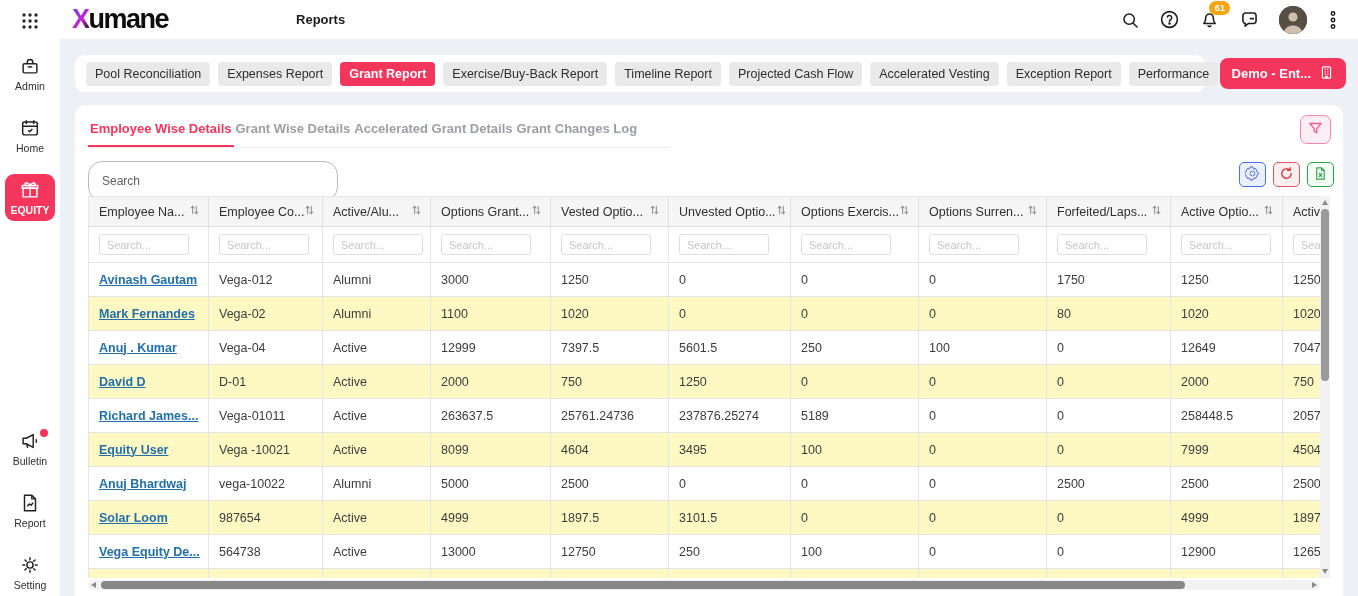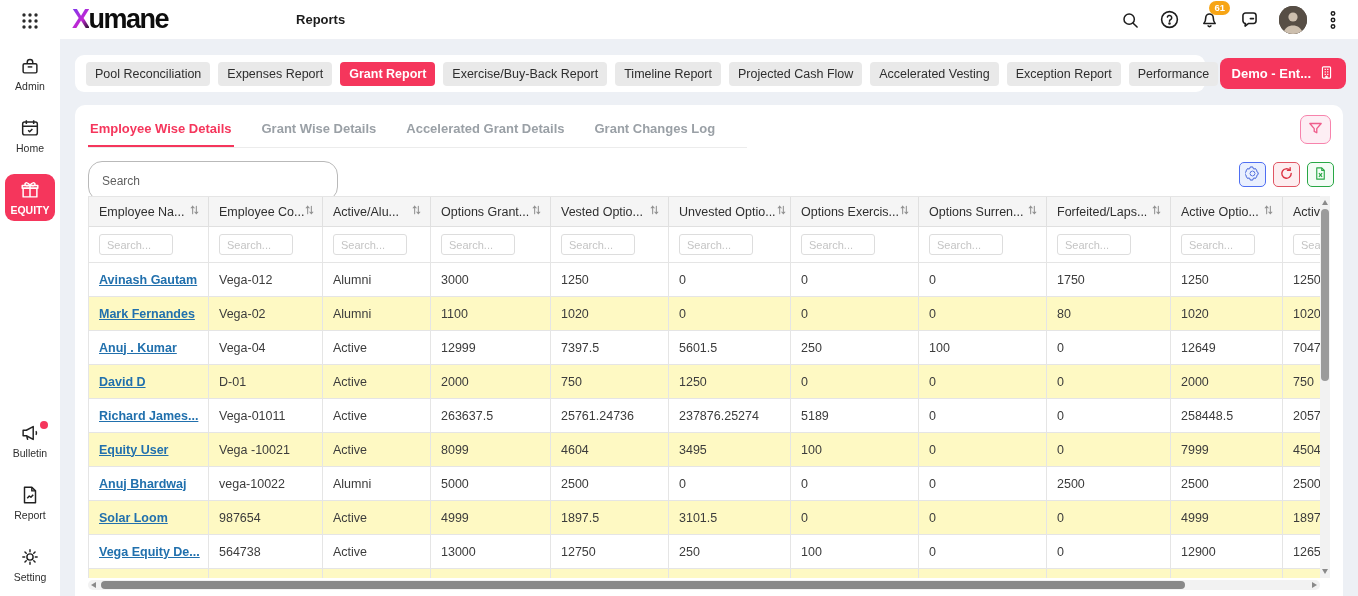--- a/index.html
+++ b/index.html
@@ -40,21 +40,21 @@
           white-space:nowrap; cursor:pointer; font-weight:500; }
   .chip.active { background:#f5365c; color:#fff; font-weight:600; }
 
   .entity-btn { position:absolute; right:12px; top:18px; height:31px; background:#f5365c; color:#fff;
                 border:none; border-radius:8px; font-size:13px; font-weight:700; padding:0 12px;
                 display:flex; align-items:center; gap:8px; cursor:pointer; font-family:inherit; }
 
   .card2 { position:absolute; left:15px; right:15px; top:65px; bottom:0; background:#fff;
            border-radius:10px 10px 0 0; }
 
-  .subtabs { position:absolute; left:13px; top:14px; display:inline-flex; gap:26px;
+  .subtabs { position:absolute; left:13px; top:14px; display:inline-flex; 
              border-bottom:1px solid #ececec; padding:0 30px 0 0; }
   .subtab { font-size:13px; font-weight:700; color:#9aa0a6; padding:2px 2px 9px; cursor:pointer;
             border-bottom:2px solid transparent; white-space:nowrap; }
   .subtab.active { color:#f5365c; border-bottom-color:#f5365c; }
 
   .filter-btn { position:absolute; right:12px; top:10px; width:31px; height:29px; border:1px solid #f783ac;
                 background:#fdeef4; border-radius:7px; display:flex; align-items:center; justify-content:center; cursor:pointer; }
 
   .search-pill { position:absolute; left:13px; top:56px; width:250px; height:40px; border:1px solid #b9b9b9;
                  border-radius:14px; font-size:12px; padding:0 13px; color:#333; outline:none; font-family:inherit; background:#fff; }
@@ -71,21 +71,21 @@
   .table-zone { position:absolute; left:13px; right:13px; top:91px; bottom:0; }
   .table-wrap { position:absolute; left:0; right:10px; top:0; bottom:18px; overflow:hidden;
                 border-left:1px solid #e5e5e5; border-top:1px solid #e5e5e5; }
   .tbl { width:1284px; }
   .trow { display:grid; grid-template-columns:120px 114px 108px 120px 118px 122px 128px 128px 124px 112px 90px; }
   .hcell { height:30px; background:#f5f5f5; border-right:1px solid #e0e0e0; border-bottom:1px solid #e0e0e0;
            display:flex; align-items:center; justify-content:space-between; padding:0 8px 0 10px;
            font-size:12.5px; font-weight:400; color:#2f2f2f; cursor:pointer; white-space:nowrap; overflow:hidden; }
   .fcell { height:36px; background:#fff; border-right:1px solid #e5e5e5; border-bottom:1px solid #e5e5e5;
            display:flex; align-items:center; padding:0 10px; }
-  .fcell input { width:74px; height:21px; border:1px solid #ddd; border-radius:3px; font-size:11px;
+  .fcell input { width:90px; height:21px; border:1px solid #ddd; border-radius:3px; font-size:11px;
                  padding:0 7px; outline:none; font-family:inherit; color:#555; }
   .fcell input::placeholder { color:#c4c4c4; }
   .dcell { height:34px; border-right:1px solid #e5e5e5; border-bottom:1px solid #e5e5e5;
            display:flex; align-items:center; padding:0 10px; font-size:12.5px; color:#3c3c3c;
            white-space:nowrap; overflow:hidden; }
   .trow.alt .dcell { background:#fef9c3; }
   .name-link { color:#2170ad; font-weight:700; text-decoration:underline; cursor:pointer; white-space:nowrap; }
 
   
   .vscroll { position:absolute; right:0; top:0; width:10px; bottom:18px; background:#f2f2f2; }
@@ -171,21 +171,21 @@
     <span>
       <svg width="22" height="22" viewBox="0 0 24 24" fill="none" stroke="#222" stroke-width="1.6" stroke-linejoin="round">
         <path d="M6 3.5h8l4 4v13H6z"></path>
           <path d="M14 3.5v4h4"></path>
           <path d="M9 15.5l2.2-2.4 1.8 1.4 2.5-2.8"></path>
       </svg>
       </span>
     <span>Report</span>
   </div>
 
-  <div class="nav-item" style="margin-bottom:8px">
+  <div class="nav-item" style="">
     <span>
       <svg width="22" height="22" viewBox="0 0 24 24" fill="none" stroke="#222" stroke-width="1.6" stroke-linecap="round">
         <circle cx="12" cy="12" r="3.4"></circle>
         <path d="M12 4.2v2M12 17.8v2M4.2 12h2M17.8 12h2M6.5 6.5l1.4 1.4M16.1 16.1l1.4 1.4M17.5 6.5l-1.4 1.4M7.9 16.1l-1.4 1.4"></path>
       </svg>
       </span>
     <span>Setting</span>
   </div>
 </div>
 

